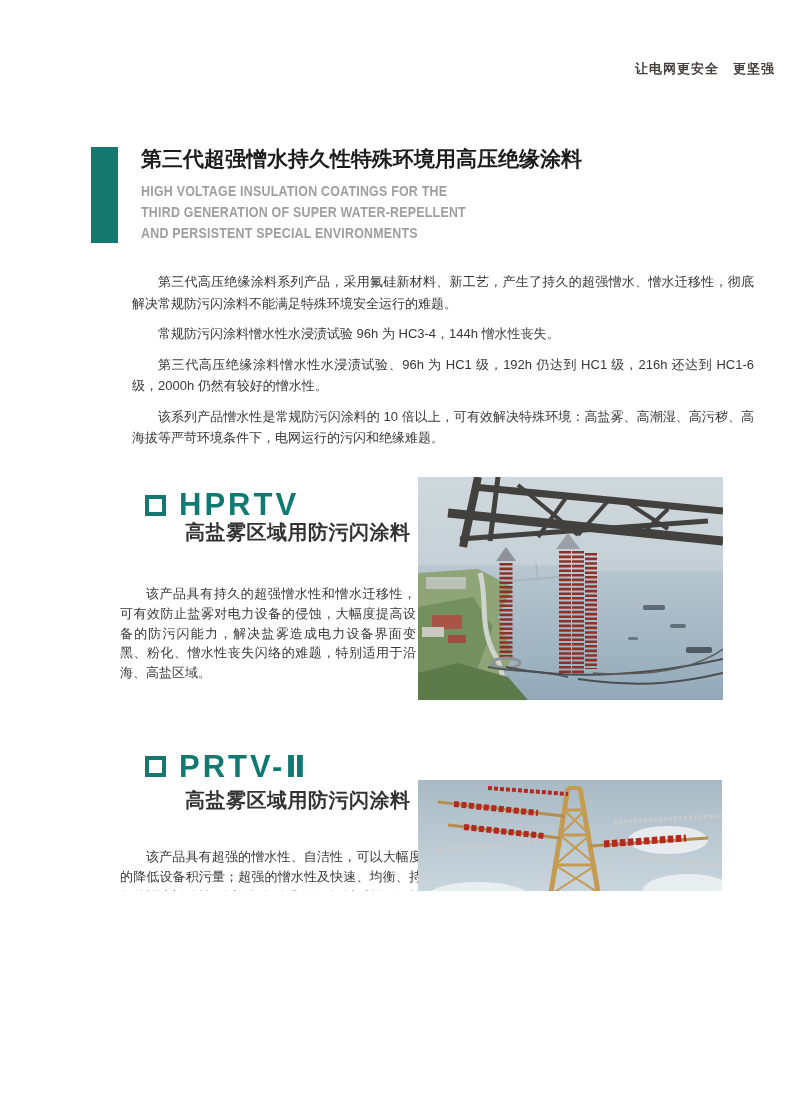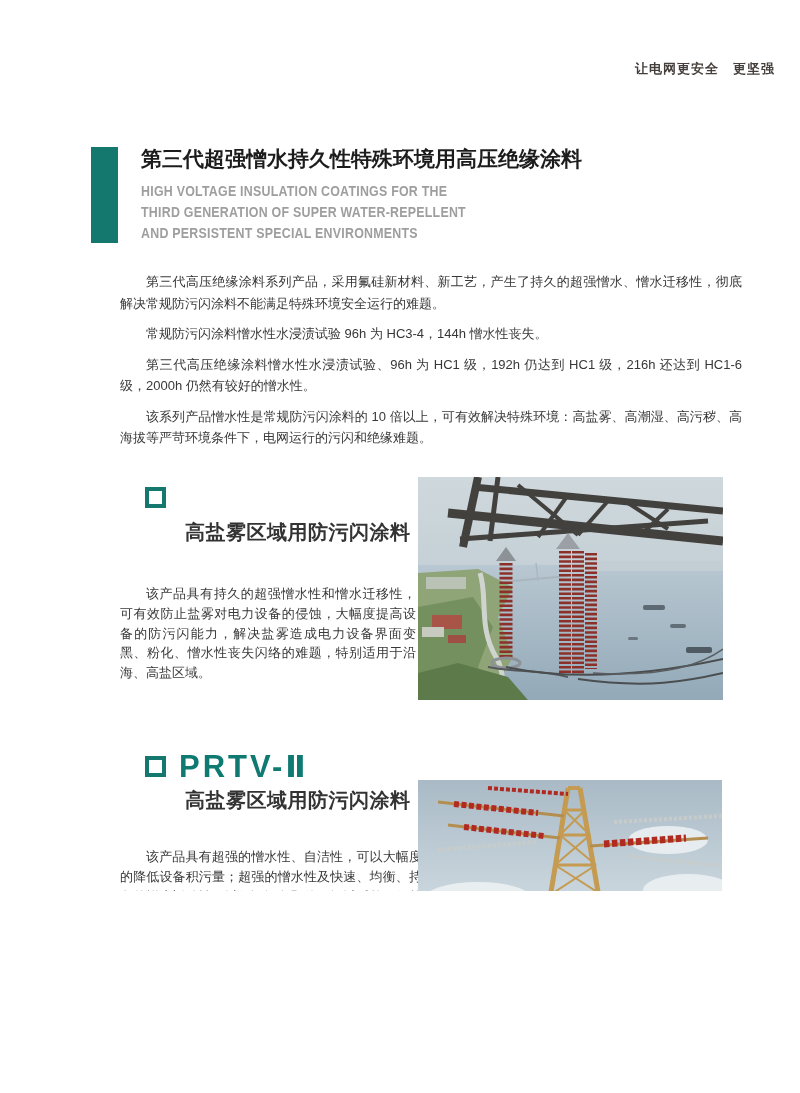--- a/index.html
+++ b/index.html
@@ -14,21 +14,21 @@
   }
   
   .title-block{position:absolute;top:147px;left:91px;display:flex;}
   .accent-bar{width:27px;height:96px;background:#14786F;margin-right:23px;flex:none;}
   .title-cn{font-size:21px;font-weight:bold;color:#1c1c1c;letter-spacing:0px;line-height:24px;}
   .title-en{
     margin-top:9px;font-size:15.5px;font-weight:bold;color:#9e9e9e;line-height:21px;
     letter-spacing:0.3px;transform:scaleX(0.8);transform-origin:left top;white-space:nowrap;
   }
   
-  .intro{position:absolute;top:271px;left:120px;width:622px;font-size:13px;line-height:21.5px;
+  .intro{position:absolute;top:271px;left:132px;width:622px;font-size:13px;line-height:21.5px;
     color:#373737;text-align:justify;}
   .intro p{margin:0 0 9px 0;text-indent:2em;}
   
   .sec-heading{position:absolute;display:flex;align-items:center;}
   .sq{width:13px;height:13px;border:4px solid #14786F;margin-right:13px;flex:none;}
   .sec-name{font-size:31px;font-weight:bold;color:#0e7a71;letter-spacing:3px;}
   .sec-sub{position:absolute;font-size:20px;font-weight:bold;color:#333333;letter-spacing:0.5px;margin-left:44px;}
   .sec-body{position:absolute;left:120px;font-size:13px;line-height:19.8px;color:#373737;
     text-align:justify;text-indent:2em;}
   .photo{position:absolute;left:418px;overflow:hidden;}
@@ -63,20 +63,21 @@
 
   <div class="intro">
     <p>第三代高压绝缘涂料系列产品，采用氟硅新材料、新工艺，产生了持久的超强憎水、憎水迁移性，彻底解决常规防污闪涂料不能满足特殊环境安全运行的难题。</p>
     <p>常规防污闪涂料憎水性水浸渍试验 96h 为 HC3-4，144h 憎水性丧失。</p>
     <p>第三代高压绝缘涂料憎水性水浸渍试验、96h 为 HC1 级，192h 仍达到 HC1 级，216h 还达到 HC1-6 级，2000h 仍然有较好的憎水性。</p>
     <p>该系列产品憎水性是常规防污闪涂料的 10 倍以上，可有效解决特殊环境：高盐雾、高潮湿、高污秽、高海拔等严苛环境条件下，电网运行的污闪和绝缘难题。</p>
   </div>
 
   <div class="sec-heading" style="left:145px;top:487px;">
     <div class="sq"></div>
+    <div class="sec-name">HPRTV</div>
   </div>
   <div class="sec-sub" style="left:141px;top:519px;">高盐雾区域用防污闪涂料</div>
   <div class="sec-body" style="top:584px;width:296px;">该产品具有持久的超强憎水性和憎水迁移性，可有效防止盐雾对电力设备的侵蚀，大幅度提高设备的防污闪能力，解决盐雾造成电力设备界面变黑、粉化、憎水性丧失闪络的难题，特别适用于沿海、高盐区域。</div>
 
   <div class="photo" style="top:477px;width:305px;height:223px;">
     <svg viewBox="0 0 305 223" preserveAspectRatio="none">
       <defs>
         <linearGradient id="p1sky" x1="0" y1="0" x2="0" y2="1">
           <stop offset="0" stop-color="#cfd8dc"></stop>
             <stop offset="1" stop-color="#b6c6cf"></stop>

